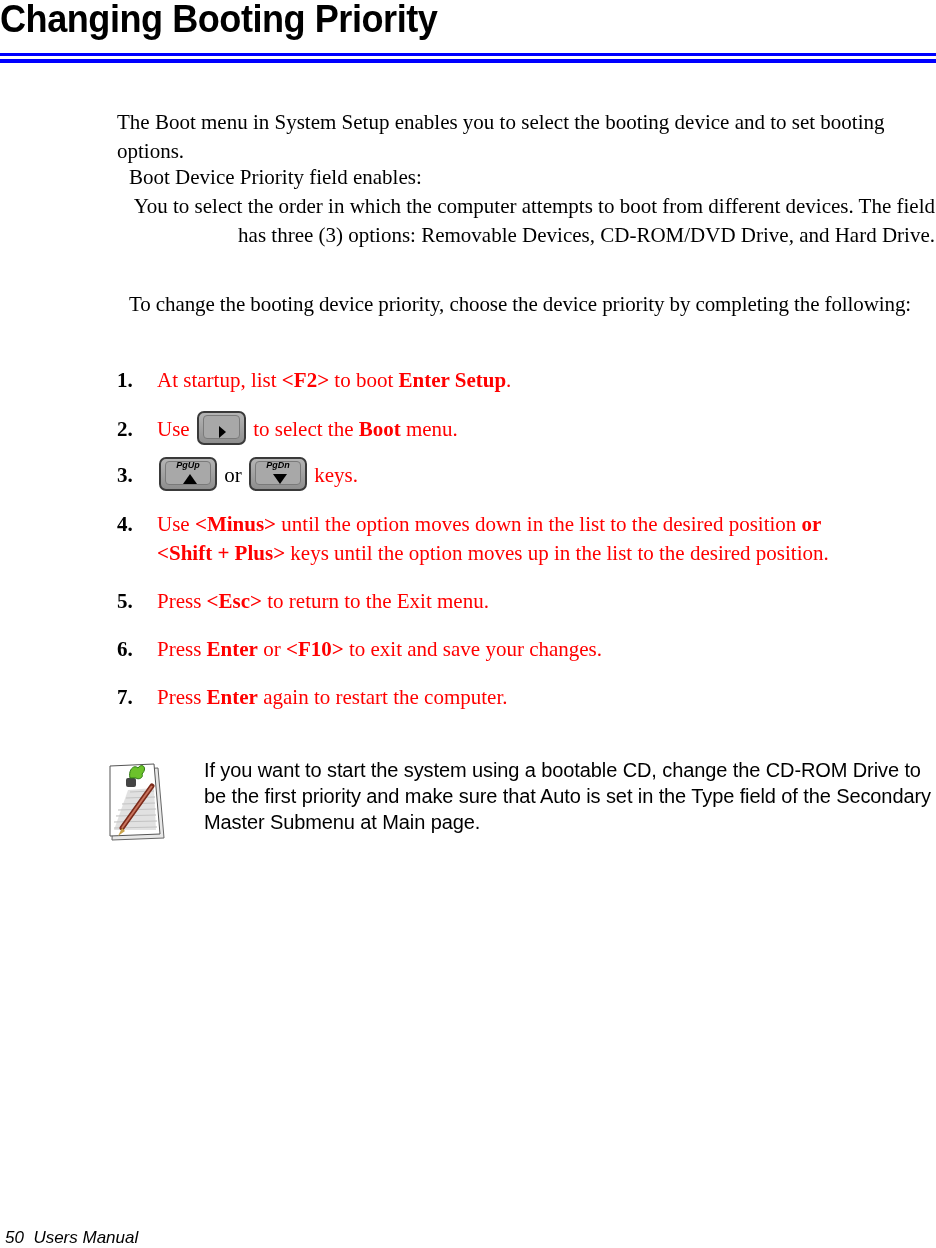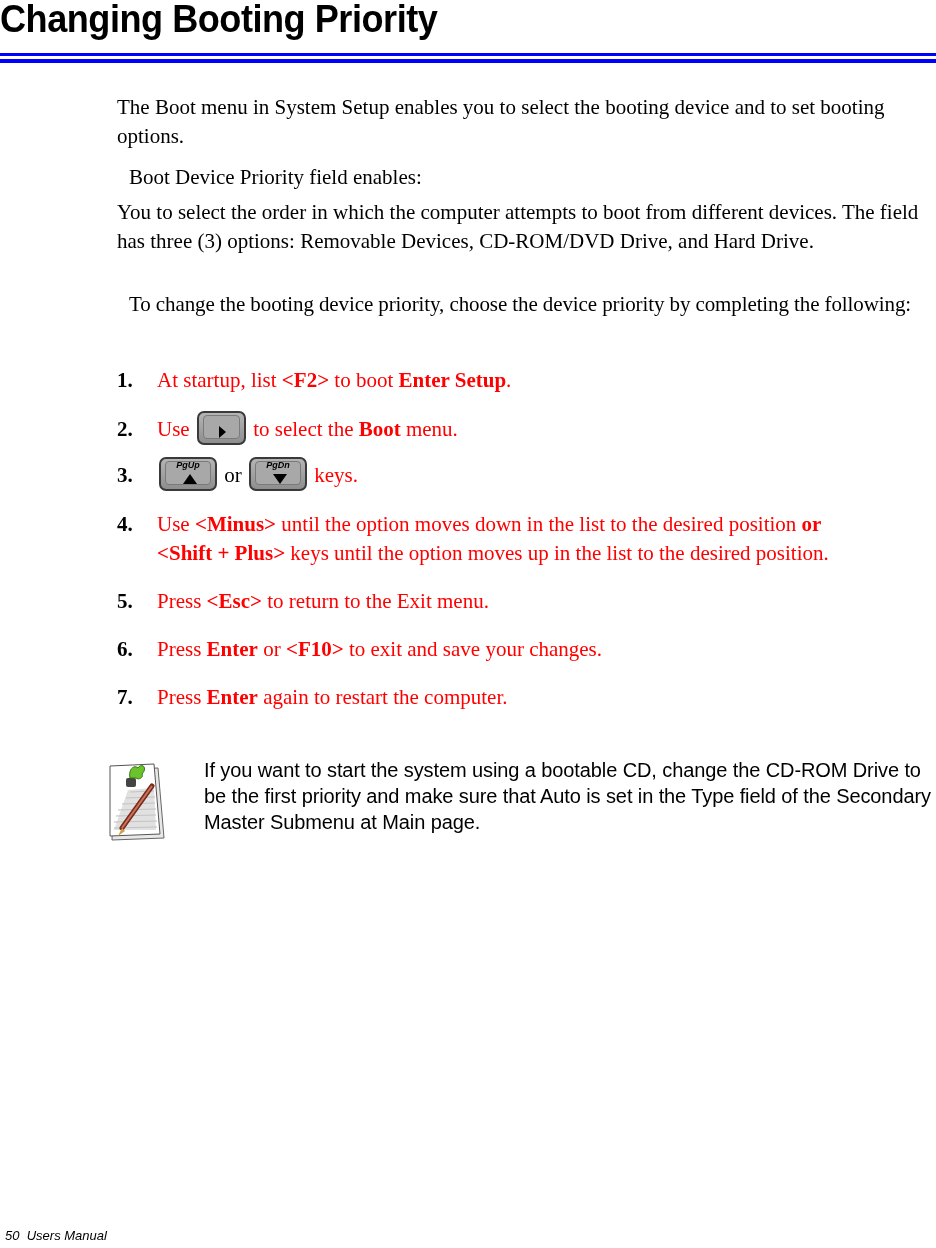--- a/index.html
+++ b/index.html
@@ -41,35 +41,35 @@
   .key-pg .down { position: absolute; z-index: 1; left: 22px; top: 15px; width: 0; height: 0;
     border-left: 7px solid transparent; border-right: 7px solid transparent; border-top: 10px solid #000; }
   .note-icon { position: absolute; left: 108px; top: 758px; width: 62px; height: 86px; }
   .note-text {
     position: absolute; left: 204px; top: 757px; width: 732px; margin: 0;
     font-family: "Liberation Sans", sans-serif; font-size: 20px; line-height: 26px; color: #000;
     letter-spacing: -0.1px;
   }
   .footer {
     position: absolute; left: 5px; top: 1228px; margin: 0;
-    font-family: "Liberation Sans", sans-serif; font-style: italic; font-size: 13px; color: #000;
+    font-family: "Liberation Sans", sans-serif; font-style: italic; font-size: 17px; color: #000;
   }
 </style>
 </head>
 <body>
 
 <h1 class="title">Changing Booting Priority</h1>
 <div class="rule-thin"></div>
 <div class="rule-thick"></div>
 
-<p class="para serif" style="top:93px;">The Boot menu in System Setup enables you to select the booting device and to set booting options.</p>
+<p class="para serif" style="top:108px;">The Boot menu in System Setup enables you to select the booting device and to set booting options.</p>
 
 <p class="para serif bold" style="top:163px;">Boot Device Priority field enables:</p>
 
-<p class="para serif" style="top:198px;"><span>You to select the order in which the computer attempts to boot from different devices. The field has three (3) options: </span><span>Removable Devices</span><i>, </i><span>CD-ROM/DVD Drive</span><i>, </i><span>and Hard Drive.</span></p>
+<p class="para serif" style="top:192px;text-align:right;"><span>You to select the order in which the computer attempts to boot from different devices. The field has three (3) options: </span><span>Removable Devices</span><i>, </i><span>CD-ROM/DVD Drive</span><i>, </i><span>and Hard Drive.</span></p>
 
 <p class="para serif bold" style="top:290px; letter-spacing:-0.1px;">To change the booting device priority, choose the device priority by completing the following:</p>
 
 <div class="step serif" style="top:366px;">
   <span class="num">1.</span>
   <span class="txt"><span>At startup, list </span><b>&lt;F2&gt;</b><span> to boot </span><b>Enter Setup</b><span>.</span></span>
 </div>
 
 <div class="step serif" style="top:415px;">
   <span class="num">2.</span>

